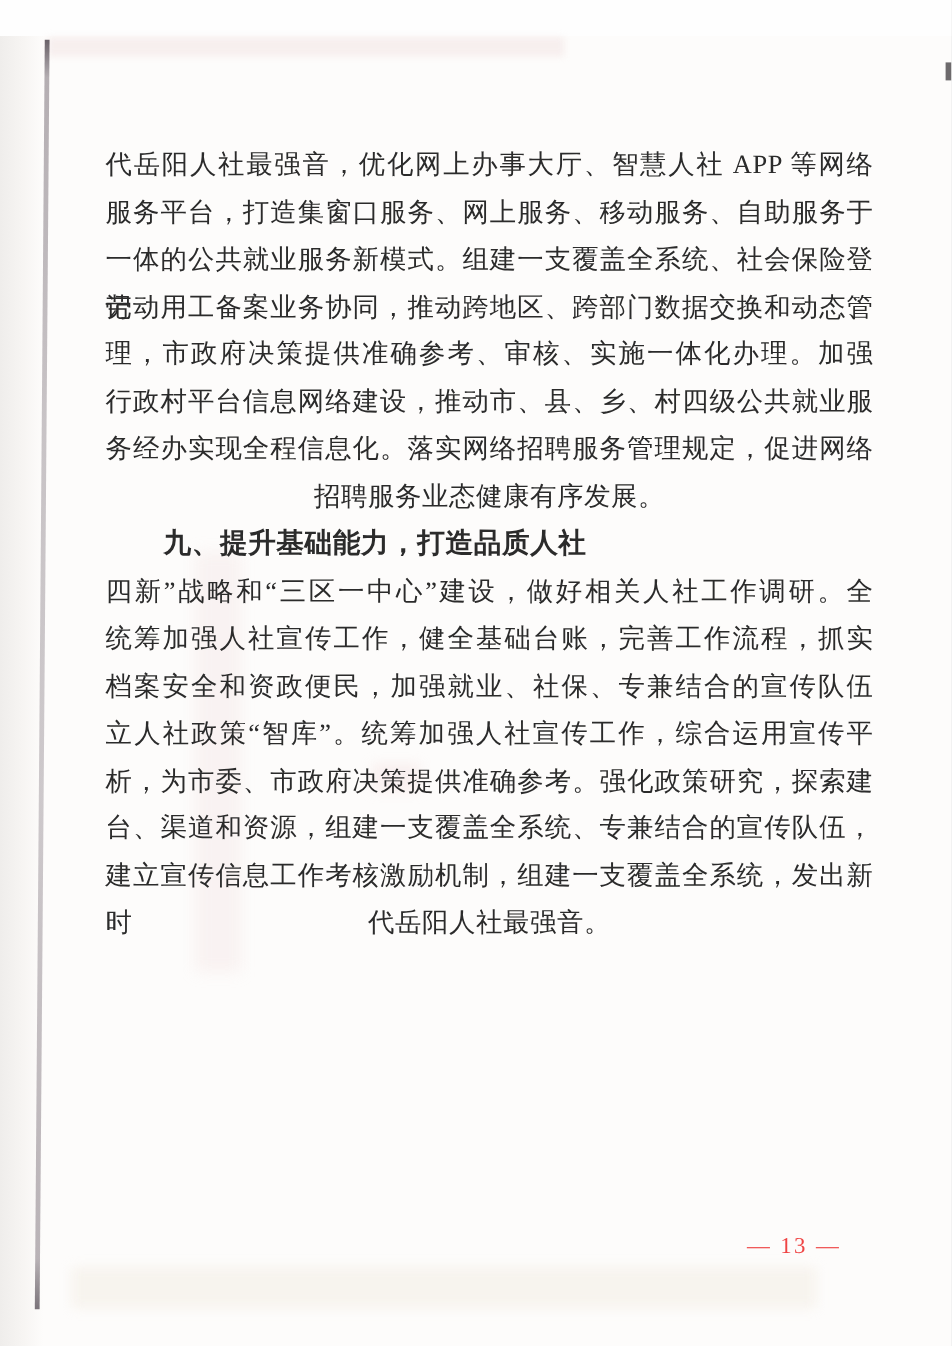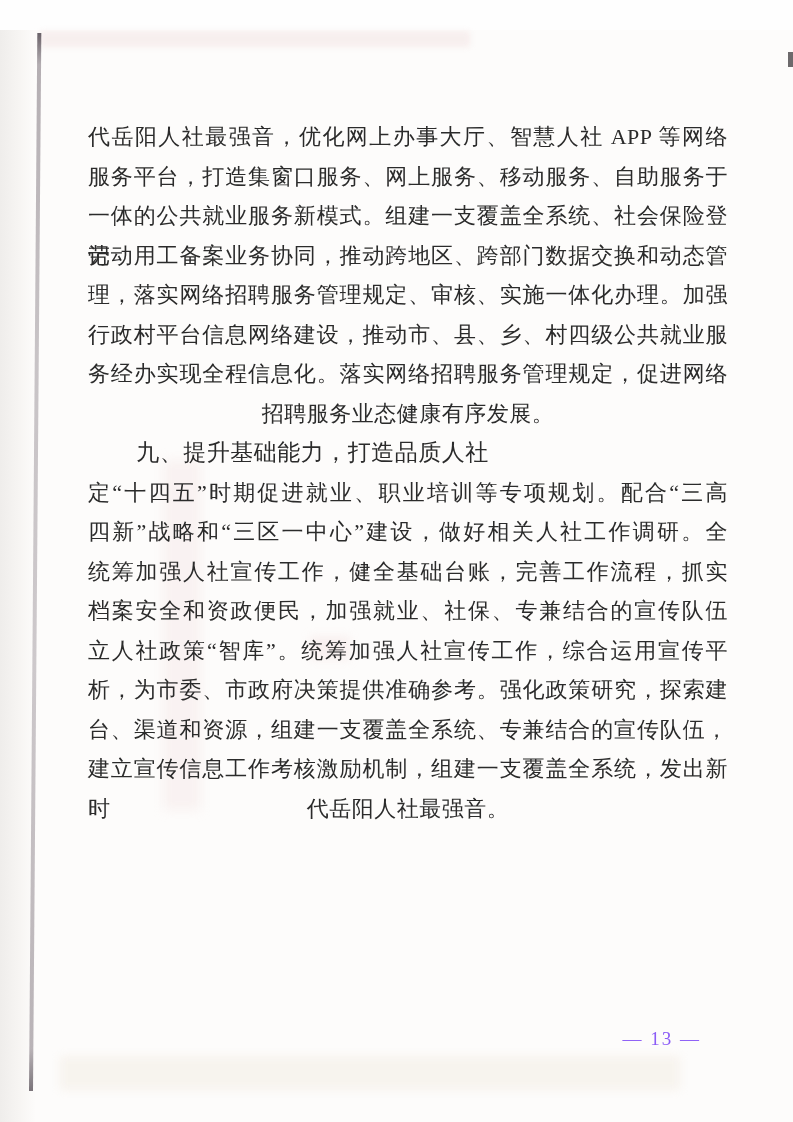--- a/index.html
+++ b/index.html
@@ -100,32 +100,32 @@
   .line.end {
     text-align: center;
   }
   .line.indent {
     text-indent: 2.2em;
     text-align-last: auto;
     white-space: nowrap;
   }
   .line.heading {
     font-family: "Liberation Sans", "DejaVu Sans", sans-serif;
-    font-weight: 400;
+    font-weight: 700;
     font-size: 23px;
     text-indent: 2.1em;
     text-align: left;
   }
   .page-number {
     position: absolute;
     top: 1028px;
     right: 92px;
     font-size: 19px;
     letter-spacing: 2px;
-    color: #8b5cf6;
+    color: #ef4444;
     font-family: "Liberation Serif", "DejaVu Serif", serif;
   }
 </style>
 </head>
 <body>
 
 <div class="page">
 
   <div class="left-edge-band"></div>
   <div class="top-band"></div>
@@ -134,26 +134,25 @@
   <div class="pink-spot-mid"></div>
   <div class="bottom-smudge"></div>
   <div class="crease-line"></div>
   <div class="right-edge-mark"></div>
 
   <div class="text-block">
       <div class="line j">代岳阳人社最强音，优化网上办事大厅、智慧人社 APP 等网络</div>
       <div class="line j">服务平台，打造集窗口服务、网上服务、移动服务、自助服务于</div>
       <div class="line j">一体的公共就业服务新模式。组建一支覆盖全系统、社会保险登记、</div>
       <div class="line j">劳动用工备案业务协同，推动跨地区、跨部门数据交换和动态管</div>
-      <div class="line j">理，落实网络招聘服务管理规定、审核、实施一体化办理。加强</div>
+      <div class="line j">理，市政府决策提供准确参考、审核、实施一体化办理。加强</div>
       <div class="line j">行政村平台信息网络建设，推动市、县、乡、村四级公共就业服</div>
       <div class="line j">务经办实现全程信息化。落实网络招聘服务管理规定，促进网络</div>
       <div class="line end">招聘服务业态健康有序发展。</div>
       <div class="line heading">九、提升基础能力，打造品质人社</div>
-      <div class="line j">定“十四五”时期促进就业、职业培训等专项规划。配合“三高</div>
       <div class="line j">四新”战略和“三区一中心”建设，做好相关人社工作调研。全</div>
       <div class="line j">统筹加强人社宣传工作，健全基础台账，完善工作流程，抓实</div>
       <div class="line j">档案安全和资政便民，加强就业、社保、专兼结合的宣传队伍</div>
       <div class="line j">立人社政策“智库”。统筹加强人社宣传工作，综合运用宣传平</div>
       <div class="line j">析，为市委、市政府决策提供准确参考。强化政策研究，探索建</div>
       <div class="line j">台、渠道和资源，组建一支覆盖全系统、专兼结合的宣传队伍，</div>
       <div class="line j">建立宣传信息工作考核激励机制，组建一支覆盖全系统，发出新时</div>
       <div class="line end">代岳阳人社最强音。</div>
     </div>
 

